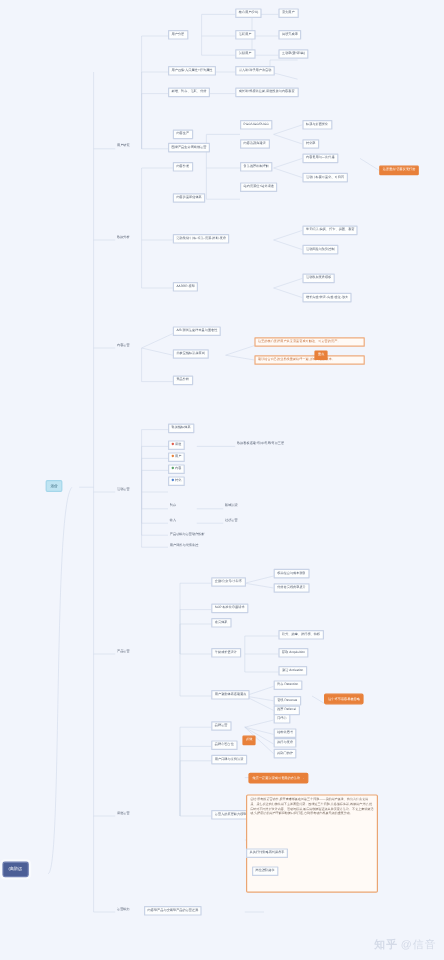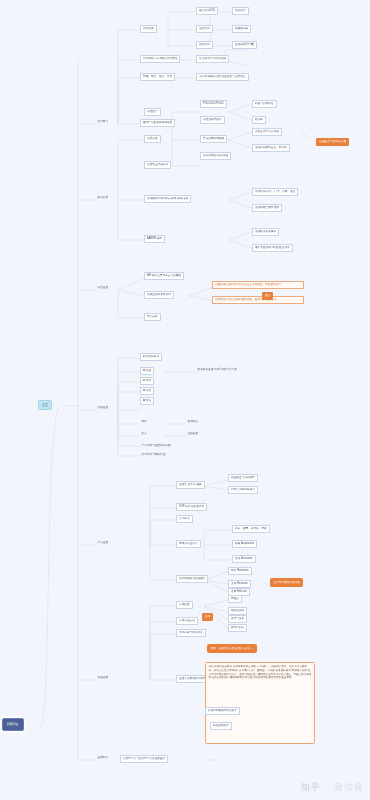--- a/index.html
+++ b/index.html
@@ -79,21 +79,21 @@
 
   .dot{
     display:inline-block;width:1.8px;height:1.8px;border-radius:50%;
     margin-right:1px;vertical-align:middle;
   }
   .watermark{
     position:absolute;right:6px;bottom:6px;
     color:#cfd6e4;font-size:9px;letter-spacing:1px;
     opacity:0.85;
   }
-  .wm-logo{font-weight:bold;margin-right:13px;text-align:right;}
+  .wm-logo{font-weight:bold;margin-right:2px;text-align:right;}
 </style>
 </head>
 <body>
 
 <div id="canvas">
 
   <svg class="links" viewBox="0 0 370 800">
     <g stroke="#c9d3e6" stroke-width="0.4" fill="none">
 
       <path d="M40 728 C52 728 44 420 60 406"></path>

